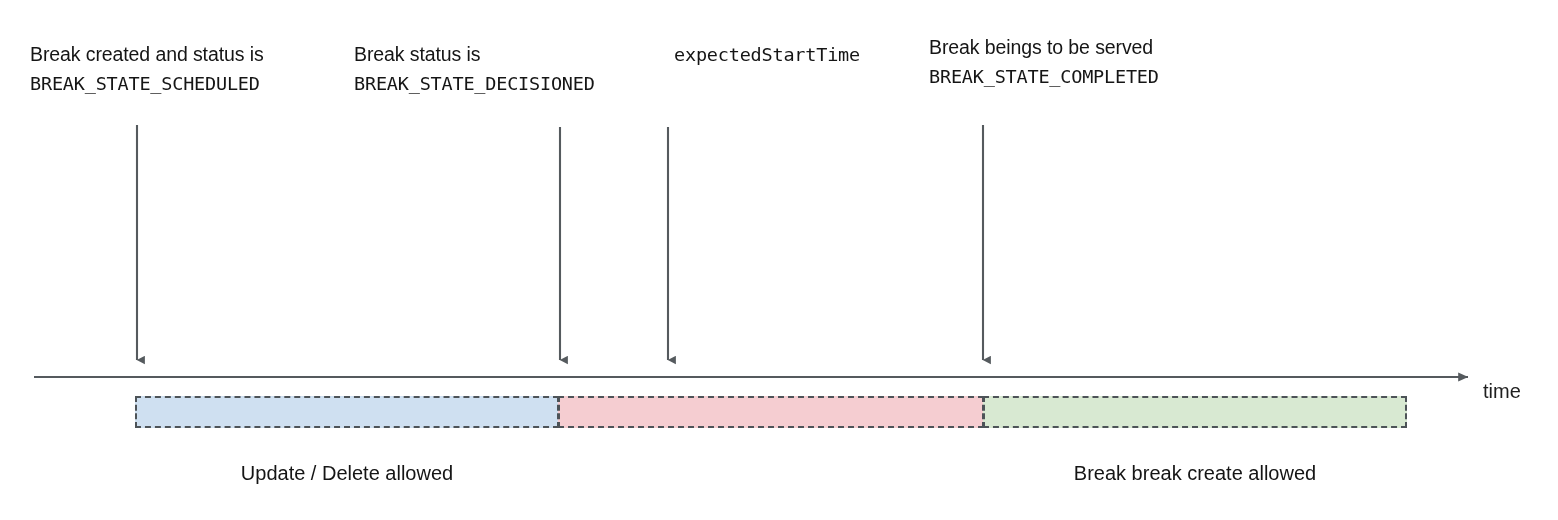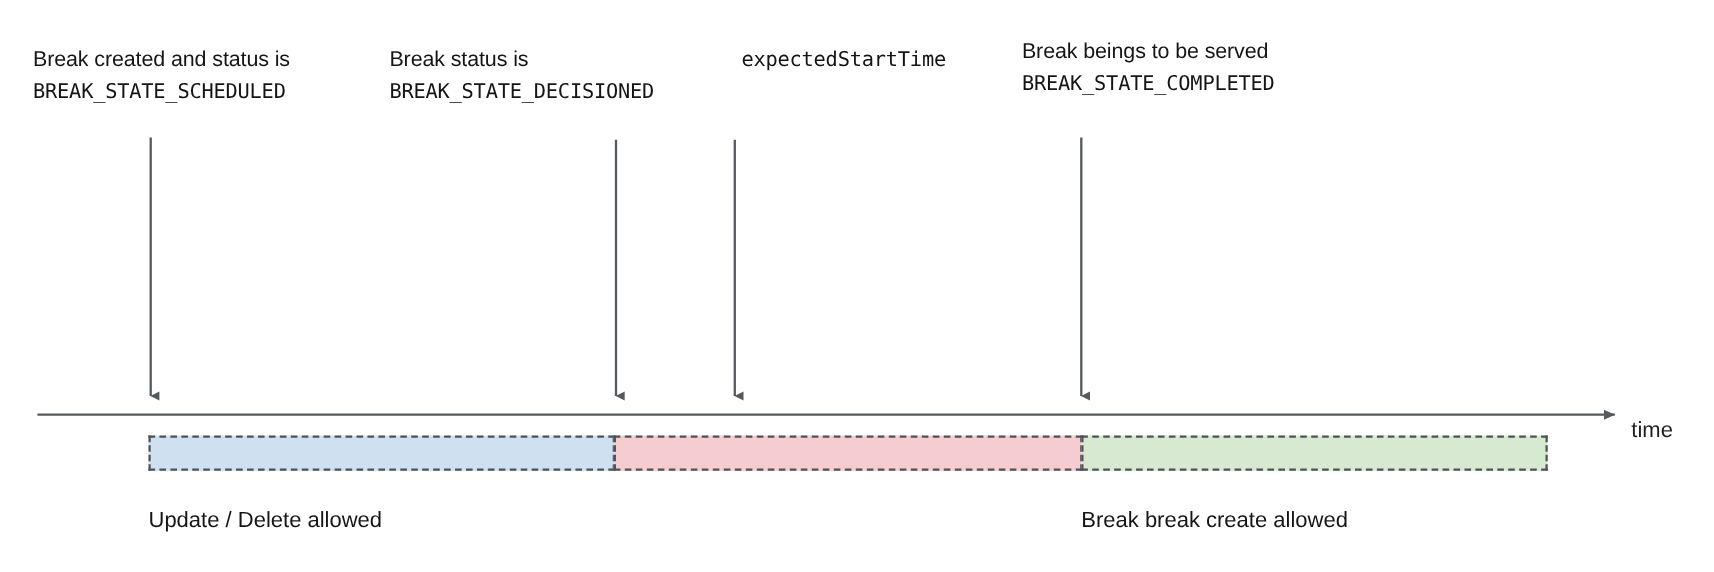--- a/index.html
+++ b/index.html
@@ -69,21 +69,21 @@
     box-sizing: border-box;
   }
   #bar-0 { left: 135px; width: 424px; background: #cfe0f1; }
   #bar-1 { left: 558px; width: 426px; background: #f5cdd1; }
   #bar-2 { left: 983px; width: 424px; background: #d8e9d2; }
 
   
   .caption {
     position: absolute;
     top: 459px;
-    text-align: left;
+    text-align: center;
     font-size: 20px;
     line-height: 28px;
     color: #151515;
     white-space: nowrap;
   }
   #caption-0 { left: 135px; width: 424px; }
   #caption-1 { left: 558px; width: 426px; }
   #caption-2 { left: 983px; width: 424px; }
 </style>
 </head>

